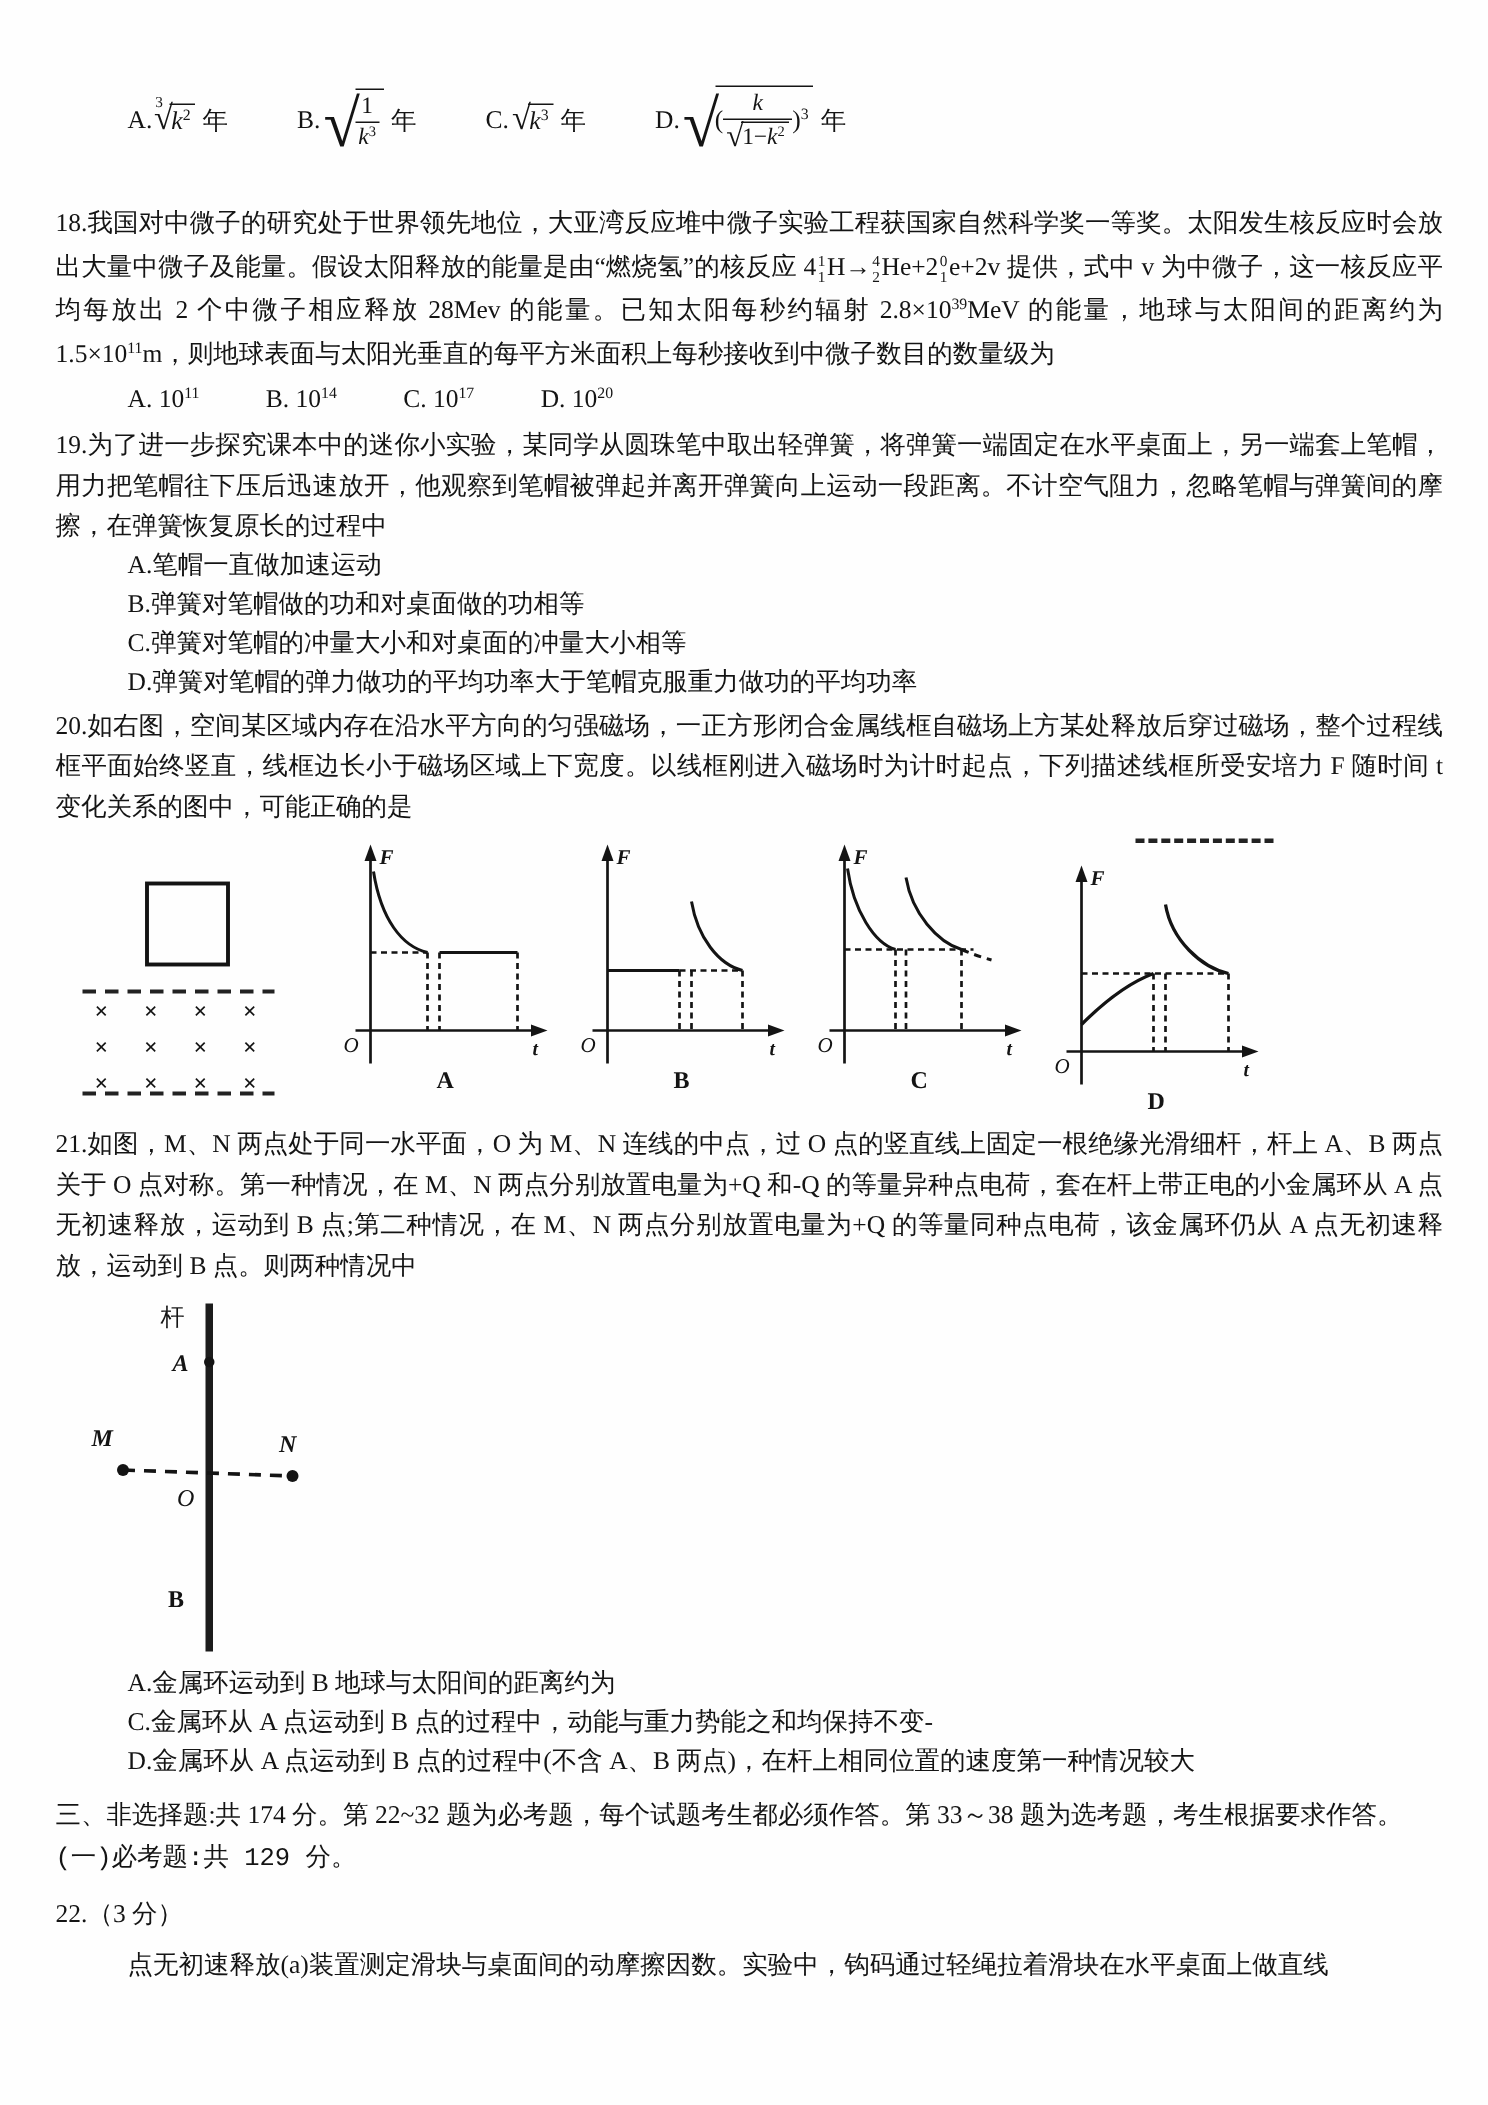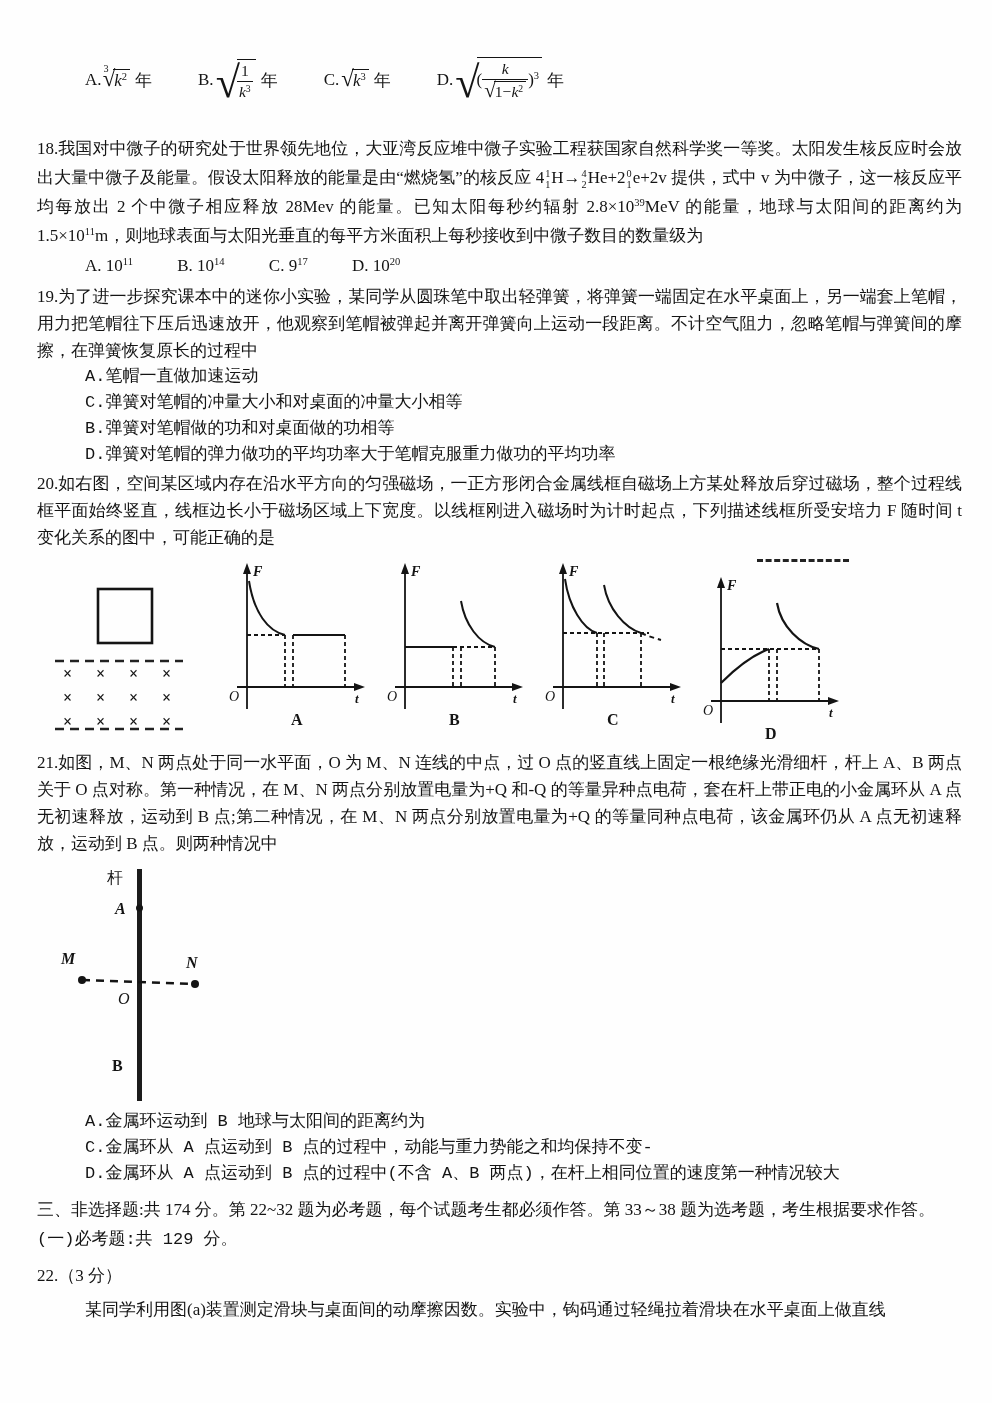--- a/index.html
+++ b/index.html
@@ -35,21 +35,21 @@
   .unit{margin-left:5px;}
 
   
   .ss{display:inline-block;text-align:right;font-size:0.6em;line-height:1.05;vertical-align:-0.5em;margin:0 1px;}
   .ss span{display:block;}
 
   
   .optline{padding-left:48px;line-height:26px;}
   .optline .opt{margin-right:40px;white-space:nowrap;}
   .optlist{padding-left:48px;}
-  .optlist div{line-height:26px;font-family:Liberation Mono, monospace;}
+  .optlist div{line-height:26px;}
 
   
   .graphs-row{position:relative;display:flex;align-items:flex-start;margin-top:6px;height:182px;}
   .field-svg{margin:26px 30px 0 14px;flex:none;}
   .graph{flex:none;margin-right:6px;}
   .top-dash{position:absolute;top:2px;left:720px;width:92px;border-top:3px dashed #222;}
 
   
   .rod-wrap{margin:4px 0 0 2px;height:248px;}
 
@@ -104,29 +104,29 @@
         </span>
       <span class="unit">年</span>
     </span>
   </div>
 
   <p style="margin-top:14px;line-height:29px;"><span>18.我国对中微子的研究处于世界领先地位，大亚湾反应堆中微子实验工程获国家自然科学奖一等奖。太阳发生核反应时会放出大量中微子及能量。假设太阳释放的能量是由“燃烧氢”的核反应 </span><span>4</span><span class="ss"><span>1</span><span>1</span></span><span>H</span><span>→</span><span class="ss"><span>4</span><span>2</span></span><span>He</span><span>+</span><span>2</span><span class="ss"><span>0</span><span>1</span></span><span>e</span><span>+2v</span><span> 提供，式中 v 为中微子，这一核反应平均每放出 2 个中微子相应释放 28Mev 的能量。已知太阳每秒约辐射 2.8×10</span><sup>39</sup><span>MeV 的能量，地球与太阳间的距离约为 1.5×10</span><sup>11</sup><span>m，则地球表面与太阳光垂直的每平方米面积上每秒接收到中微子数目的数量级为</span></p>
 
   <div class="optline" style="margin-top:3px;">
     <span class="opt"><span>A. 10</span><sup>11</sup></span>
     <span class="opt"><span>B. 10</span><sup>14</sup></span>
-    <span class="opt"><span>C. 9</span><sup>17</sup></span>
+    <span class="opt"><span>C. 10</span><sup>17</sup></span>
     <span class="opt"><span>D. 10</span><sup>20</sup></span>
   </div>
 
   <p style="margin-top:4px;">19.为了进一步探究课本中的迷你小实验，某同学从圆珠笔中取出轻弹簧，将弹簧一端固定在水平桌面上，另一端套上笔帽，用力把笔帽往下压后迅速放开，他观察到笔帽被弹起并离开弹簧向上运动一段距离。不计空气阻力，忽略笔帽与弹簧间的摩擦，在弹簧恢复原长的过程中</p>
   <div class="optlist">
     <div>A.笔帽一直做加速运动</div>
+    <div>B.弹簧对笔帽做的功和对桌面做的功相等</div>
     <div>C.弹簧对笔帽的冲量大小和对桌面的冲量大小相等</div>
-    <div>B.弹簧对笔帽做的功和对桌面做的功相等</div>
     <div>D.弹簧对笔帽的弹力做功的平均功率大于笔帽克服重力做功的平均功率</div>
   </div>
 
   <p style="margin-top:2px;">20.如右图，空间某区域内存在沿水平方向的匀强磁场，一正方形闭合金属线框自磁场上方某处释放后穿过磁场，整个过程线框平面始终竖直，线框边长小于磁场区域上下宽度。以线框刚进入磁场时为计时起点，下列描述线框所受安培力 F 随时间 t 变化关系的图中，可能正确的是</p>
 
   <div class="graphs-row">
     <div class="top-dash"></div>
 
     <svg class="field-svg" width="140" height="152" viewBox="0 0 140 152">
       <rect x="47" y="6" width="54" height="54" fill="none" stroke="#141414" stroke-width="2.6"></rect>
@@ -239,15 +239,15 @@
   <div class="optlist">
     <div>A.金属环运动到 B 地球与太阳间的距离约为</div>
     <div>C.金属环从 A 点运动到 B 点的过程中，动能与重力势能之和均保持不变-</div>
     <div>D.金属环从 A 点运动到 B 点的过程中(不含 A、B 两点)，在杆上相同位置的速度第一种情况较大</div>
   </div>
 
   <p class="sec">三、非选择题:共 174 分。第 22~32 题为必考题，每个试题考生都必须作答。第 33～38 题为选考题，考生根据要求作答。</p>
   <p class="plain" style="line-height:30px;font-family:Liberation Mono, monospace;">(一)必考题:共 129 分。</p>
 
   <p class="q22-head">22.（3 分）</p>
-  <p class="q22-intro">某同学利用图(a)装置测定滑块与桌面间的动摩擦因数。实验中，钩码通过轻绳拉着滑块在水平桌面上做直线</p>
+  <p class="q22-intro">点无初速释放(a)装置测定滑块与桌面间的动摩擦因数。实验中，钩码通过轻绳拉着滑块在水平桌面上做直线</p>
 
 </div>
 
 </body></html>

